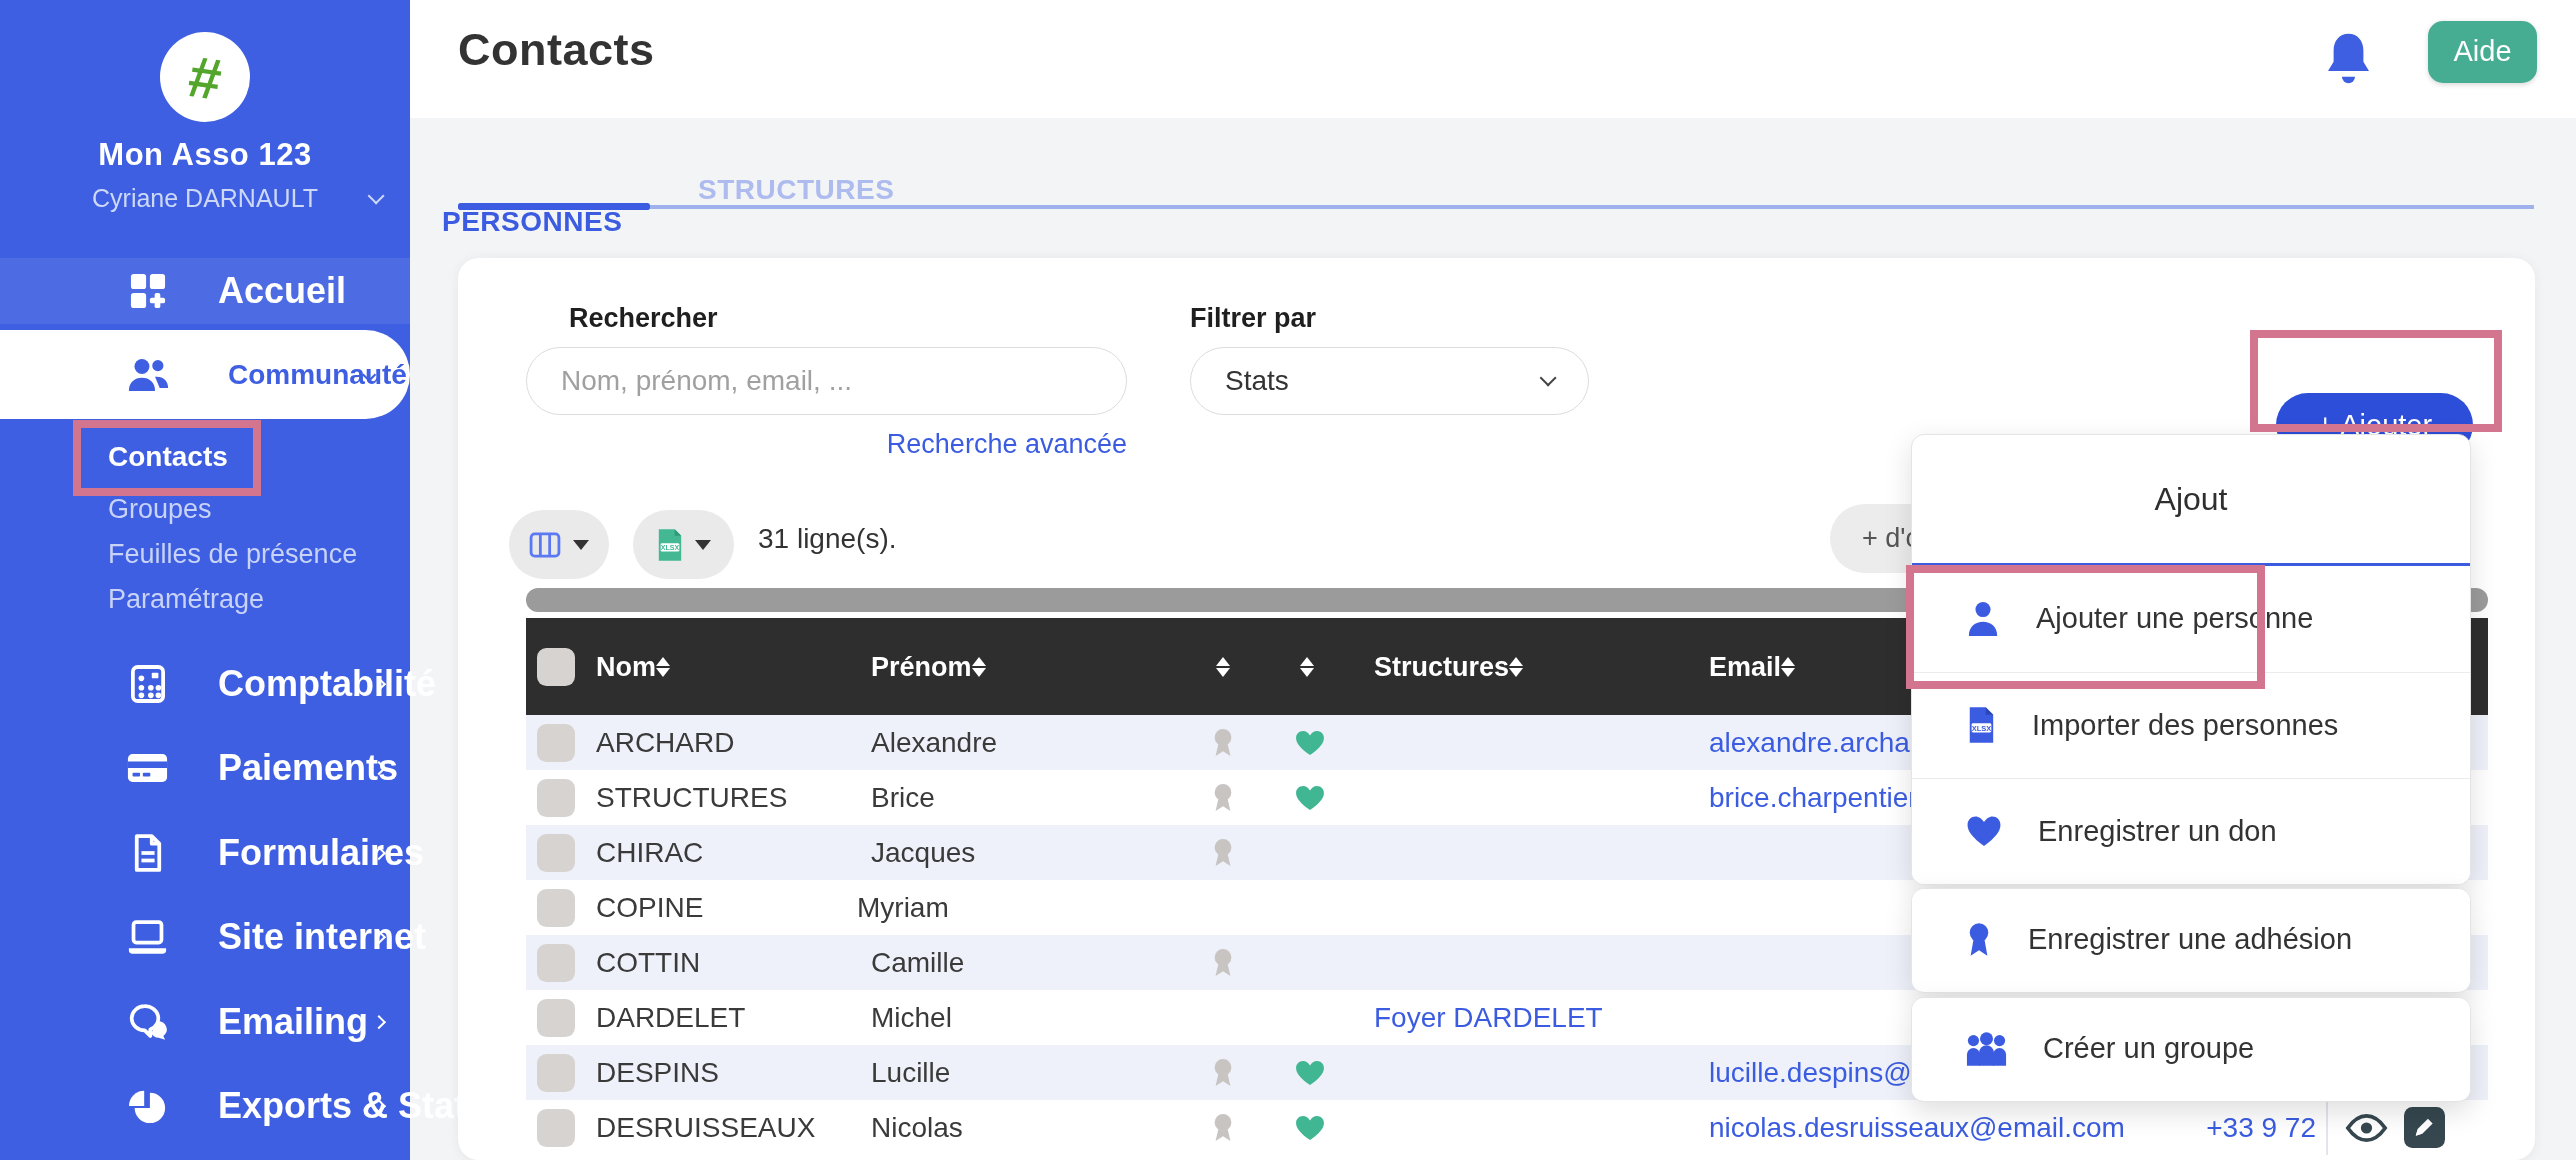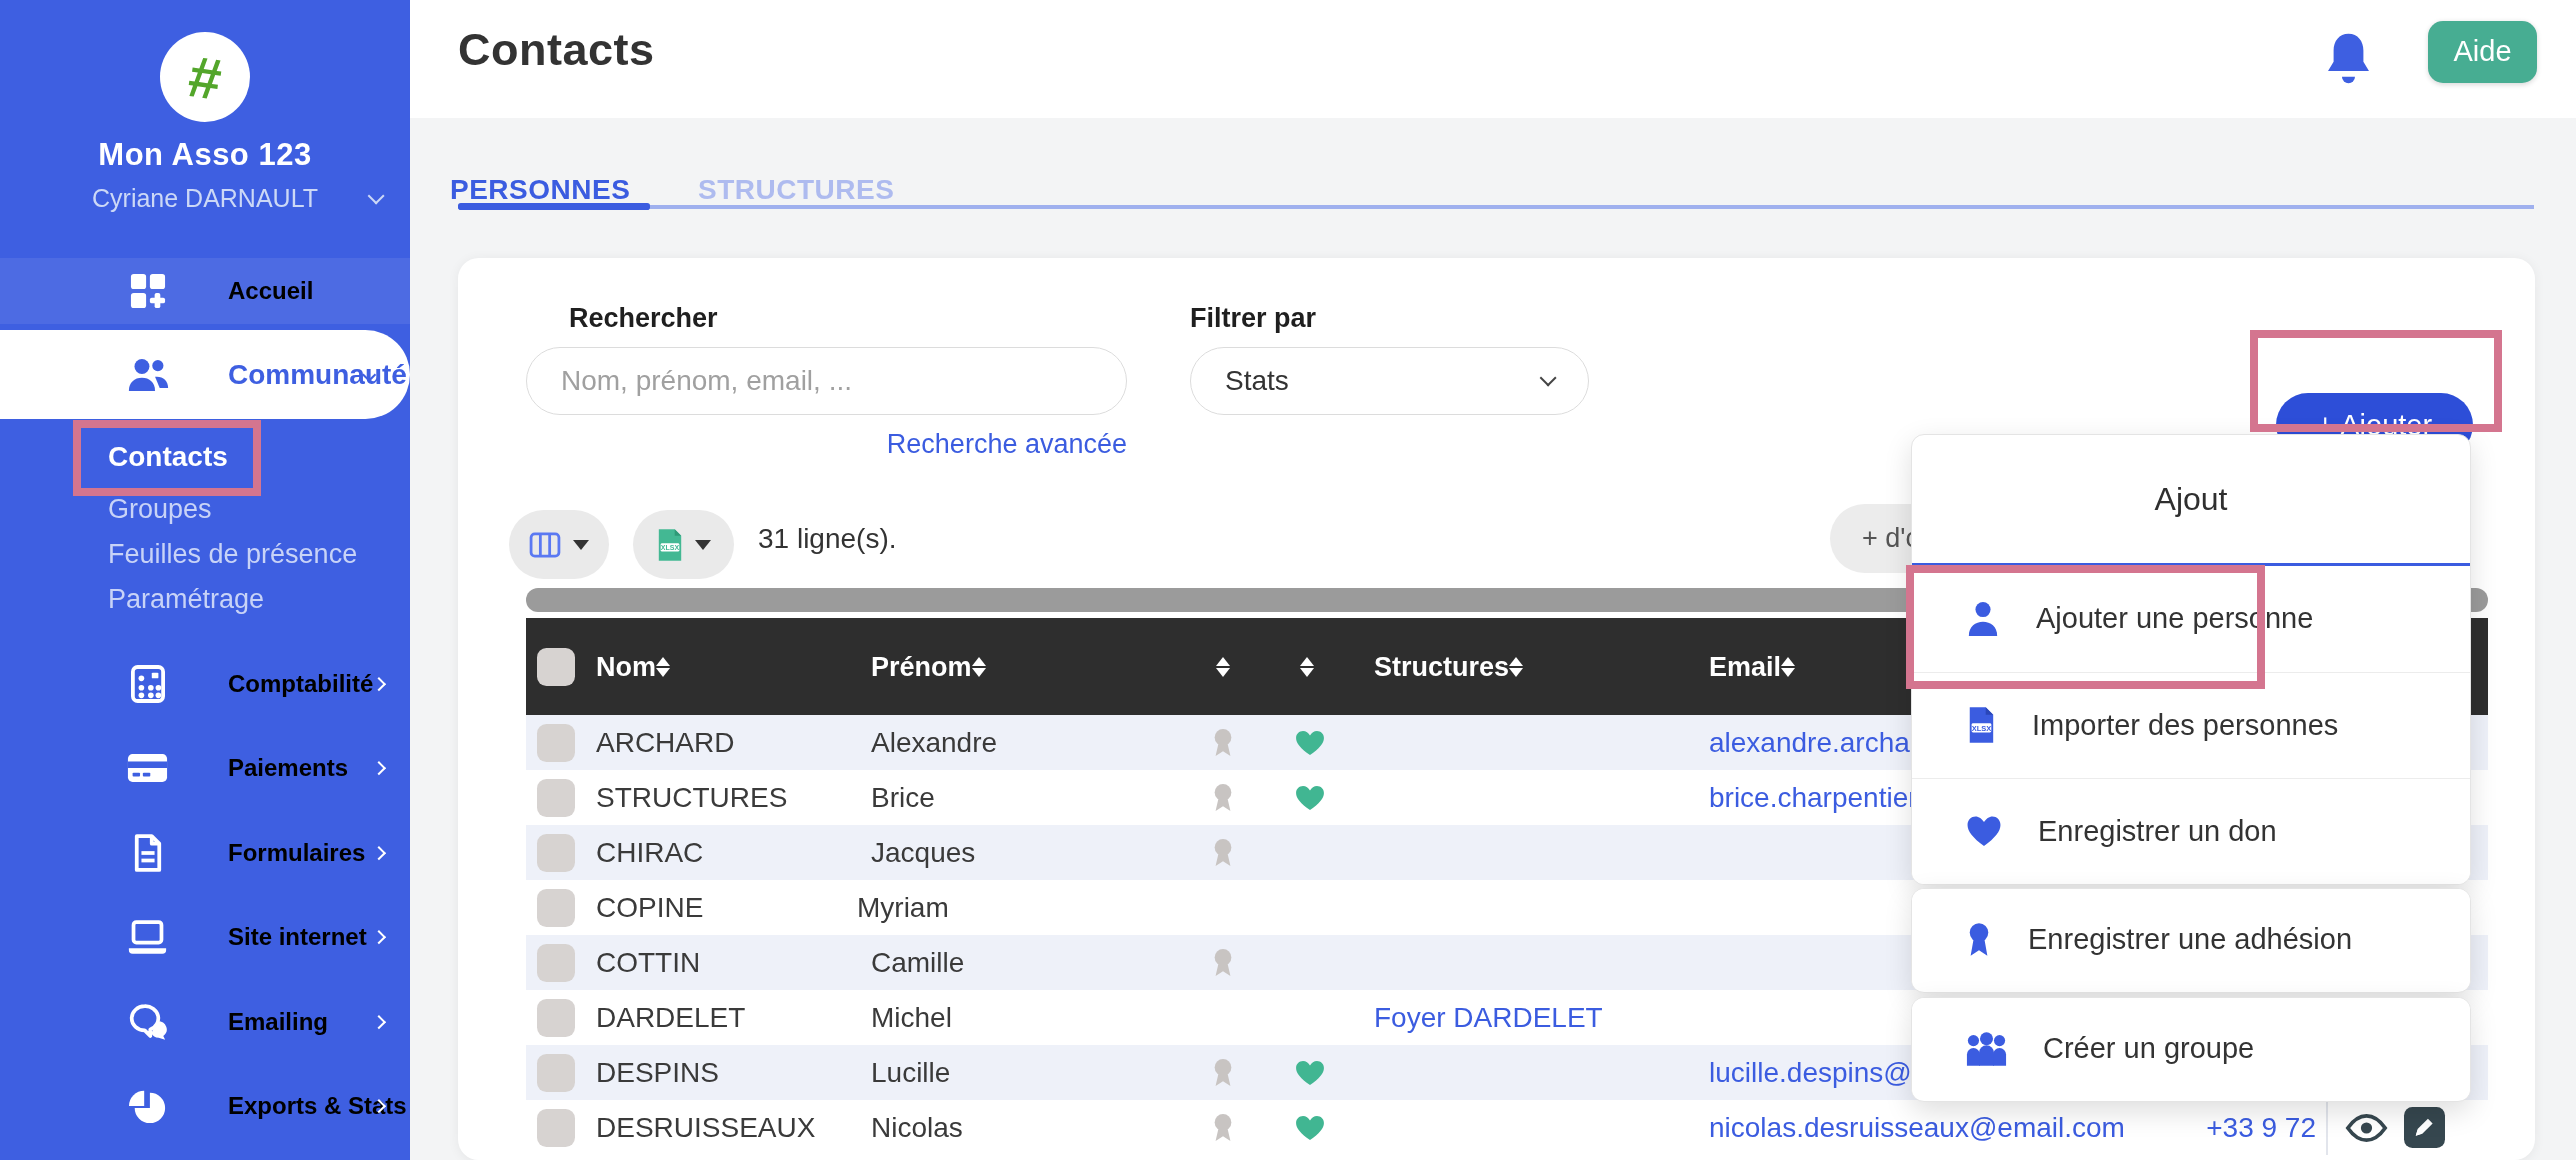--- a/index.html
+++ b/index.html
@@ -12,21 +12,21 @@
   .logo-circle { position:absolute; left:160px; top:32px; width:90px; height:90px; border-radius:50%; background:#fff; display:flex; align-items:center; justify-content:center; }
   .logo-glyph { font-size:58px; font-weight:bold; color:#53A62B; transform:rotate(8deg); }
   .org-name { position:absolute; left:0; top:137px; width:410px; text-align:center; color:#fff; font-size:31px; font-weight:bold; letter-spacing:0.5px; }
   .user-row { position:absolute; left:0; top:184px; width:410px; text-align:center; color:#CCD8F6; font-size:25px; }
   .chev { display:inline-block; width:12.2px; height:12.2px; border-right:2.8px solid #CCD8F6; border-bottom:2.8px solid #CCD8F6; }
   .chev.down { transform:rotate(45deg); }
   .chev.right { transform:rotate(-45deg); }
   .user-chev { position:absolute; right:28px; top:190px; }
   .nav-row { position:absolute; left:0; width:410px; height:66px; display:flex; align-items:center; cursor:pointer; }
   .nav-row .nico { position:absolute; left:127px; width:41px; display:flex; justify-content:center; }
-  .nav-row .nlabel { position:absolute; left:228px; color:#000000; font-size:24px; font-weight:600; white-space:nowrap; }
+  .nav-row .nlabel { position:absolute; left:218px; color:#ffffff; font-size:36px; font-weight:600; white-space:nowrap; }
   .nav-row .nchev { position:absolute; left:374px; }
   .nav-row .nchev .chev { border-color:#fff; width:10.3px; height:10.3px; }
   .row-accueil { top:258px; background:rgba(255,255,255,.08); }
   .pill-communaute { position:absolute; left:0; top:330px; width:410px; height:89px; background:#fff; border-radius:0 53px 53px 0; display:flex; align-items:center; cursor:pointer; }
   .pill-communaute .nico { position:absolute; left:127px; }
   .pill-communaute .nlabel { position:absolute; left:228px; color:#3E5FE1; font-size:28px; font-weight:bold; }
   .pill-communaute .cchev { position:absolute; left:364px; }
   .pill-communaute .cchev .chev { border-color:#3E5FE1; width:10.3px; height:10.3px; }
   .sub-item { position:absolute; left:108px; font-size:27px; color:#C8D3F7; cursor:pointer; white-space:nowrap; }
   .sub-item.active { color:#fff; font-weight:bold; font-size:28px; }
@@ -217,21 +217,21 @@
     <div class="bell icon-wrap">
       <svg width="45" height="54" viewBox="0 0 48 58">
           <path d="M24 2c-10 0-16 8-16 18v12l-6 10h44l-6-10V20c0-10-6-18-16-18z" fill="#3E5FE1"></path>
           <path d="M17 48a7 7 0 0 0 14 0z" fill="#3E5FE1"></path>
         </svg>
     </div>
     <div class="help-btn">Aide</div>
   </div>
 
   <div class="content-bg">
-    <div class="tab active" style="left:40px;">PERSONNES</div>
+    <div class="tab active" style="left:32px;margin-top:32px;">PERSONNES</div>
     <div class="tab inactive" style="left:288px;">STRUCTURES</div>
     <div class="tab-line"></div>
     <div class="tab-line-active"></div>
   </div>
 
   <div class="card">
     <div class="field-label" style="left:68px;margin-left:43px;">Rechercher</div>
     <input class="search-input" type="text" placeholder="Nom, prénom, email, ..." style="">
     <div class="adv-link">Recherche avancée</div>
 

